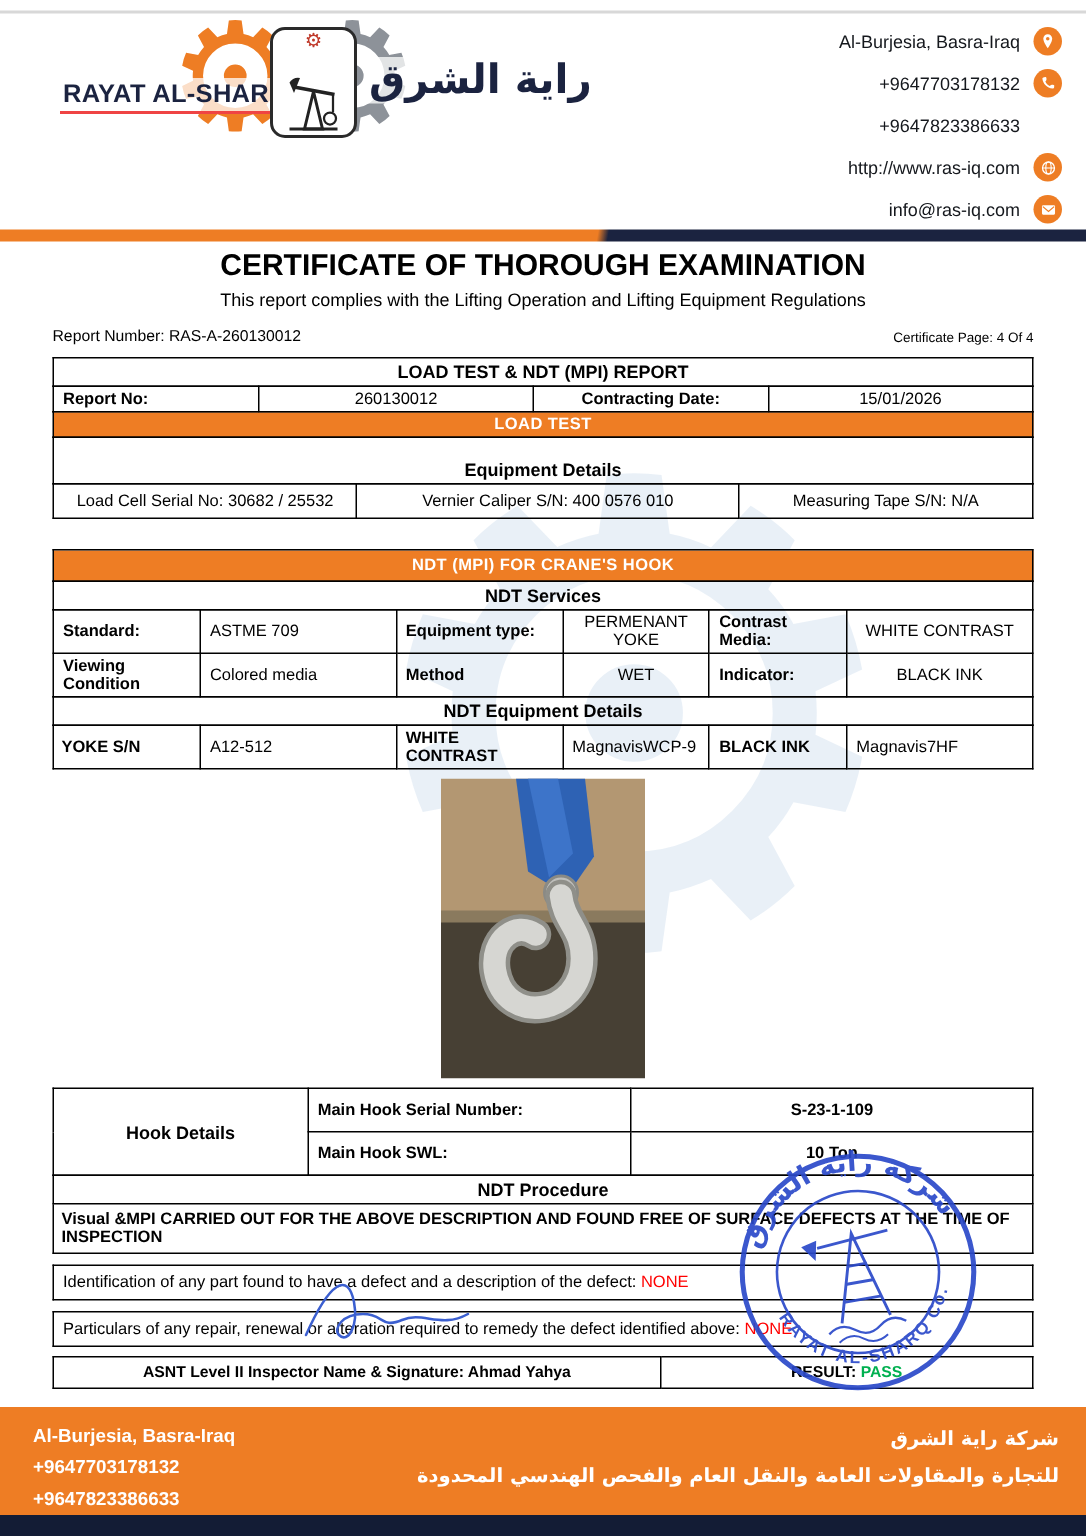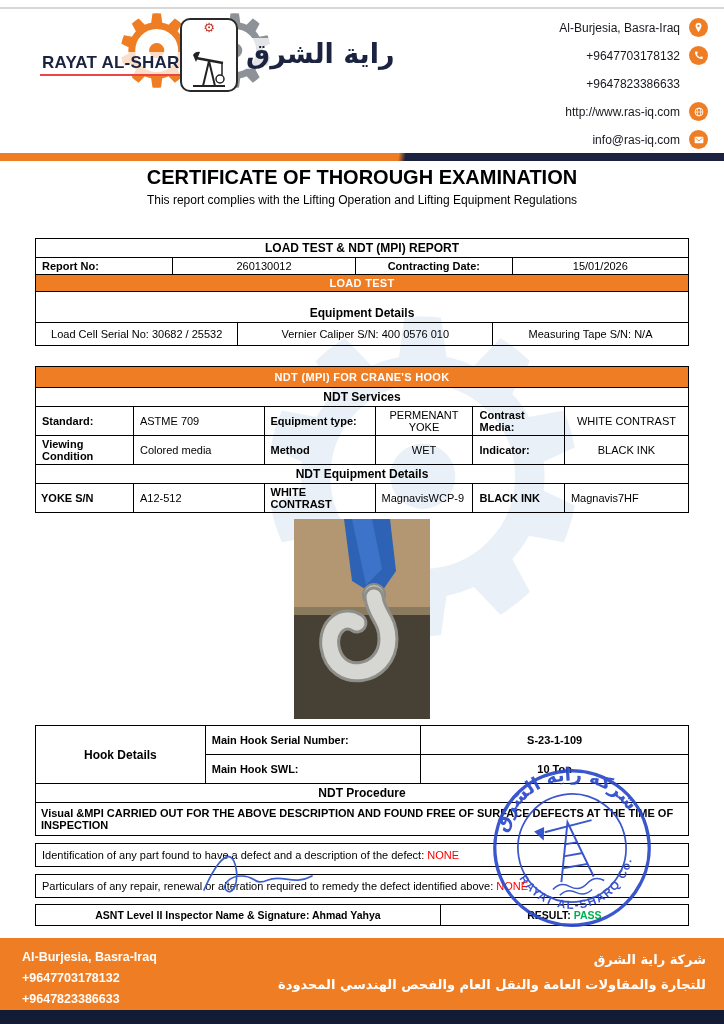--- a/index.html
+++ b/index.html
@@ -125,20 +125,24 @@
         </span>
       </div>
     </div>
   </div>
 
   <div class="divider-bar"></div>
 
   <div class="doc-title">CERTIFICATE OF THOROUGH EXAMINATION</div>
   <div class="doc-sub">This report complies with the Lifting Operation and Lifting Equipment Regulations</div>
 
+  <div class="meta-row">
+    <span class="meta-left">Report Number: RAS-A-260130012</span>
+    <span class="meta-right">Certificate Page: 4 Of 4</span>
+  </div>
 
   <div class="content">
 
     <table class="ct">
       <tbody>
           <tr>
             <td class="ctr b fs12">LOAD TEST &amp; NDT (MPI) REPORT</td>
           </tr>
     </tbody>
       </table>

